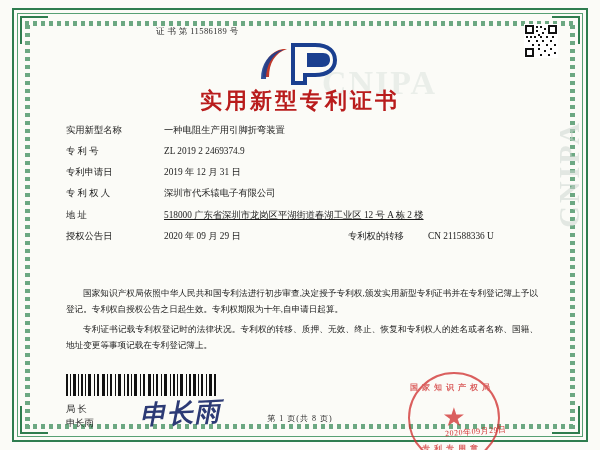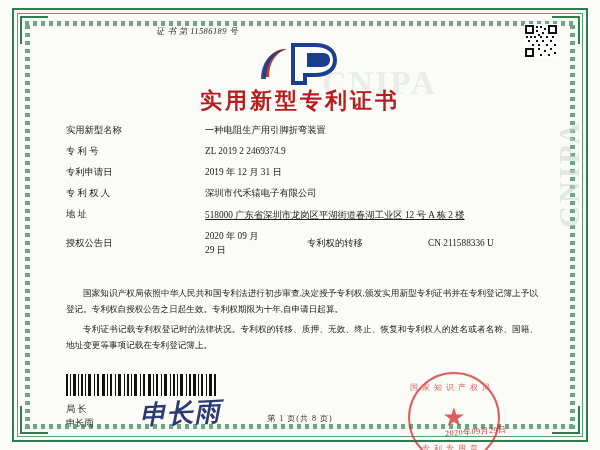--- a/index.html
+++ b/index.html
@@ -40,21 +40,21 @@
   }
   .corner.tl{left:20px;top:16px;border-right:none;border-bottom:none;}
   .corner.tr{right:20px;top:16px;border-left:none;border-bottom:none;}
   .corner.bl{left:20px;bottom:16px;border-right:none;border-top:none;}
   .corner.br{right:20px;bottom:16px;border-left:none;border-top:none;}
 
   .content{position:absolute;left:36px;top:24px;right:36px;bottom:24px;}
 
   .cert-no{
     font-size:8.5px;color:#2b2b2b;letter-spacing:.4px;
-    position:absolute;left:120px;top:2px;font-style:italic;
+    position:absolute;left:120px;top:2px;
   }
   .qr{
     position:absolute;right:6px;top:0px;width:34px;height:34px;
     background:#fff;
   }
   .qr svg{display:block;}
 
   .logo-wrap{
     position:absolute;left:0;right:0;top:16px;height:46px;
     display:flex;align-items:center;justify-content:center;
@@ -65,21 +65,21 @@
 
   .title{
     position:absolute;left:0;right:0;top:62px;
     text-align:center;
     font-size:22px;font-weight:bold;color:#b91c1c;
     letter-spacing:3px;
     font-family:"DejaVu Serif",serif;
   }
 
   .fields{position:absolute;left:30px;right:26px;top:100px;font-size:9.3px;color:#1b1b1b;line-height:1.5;}
-  .row{display:flex;margin-bottom:7px;align-items:center;gap:41px;}
+  .row{display:flex;margin-bottom:7px;align-items:flex-end;}
   .lbl{
     width:92px;flex:0 0 92px;
     display:flex;justify-content:space-between;
     letter-spacing:0px;
     white-space:nowrap;
   }
   .val{flex:1;padding-left:6px;}
   .val.multi{line-height:1.6;text-decoration:underline;}
 
   .body-text{
@@ -107,21 +107,21 @@
     opacity:.92;
   }
   .seal{
     position:absolute;right:64px;top:348px;width:88px;height:88px;
     border-radius:50%;
     border:2.5px solid #d02c2c;
     opacity:.75;
   }
   .seal .seal-text-top,.seal .seal-text-bottom{
     position:absolute;left:0;right:4px;text-align:center;color:#d02c2c;
-    font-size:8px;letter-spacing:4px;font-weight:normal;
+    font-size:8px;letter-spacing:4px;font-weight:bold;
   }
   .seal .seal-text-top{top:8px;}
   .seal .seal-text-bottom{bottom:8px;}
   .seal .star{
     position:absolute;left:50%;top:50%;transform:translate(-50%,-50%);
     color:#d02c2c;font-size:26px;line-height:1;
   }
   .seal-date{
     position:absolute;right:58px;top:402px;
     font-size:8px;color:#d02c2c;transform:rotate(-4deg);

